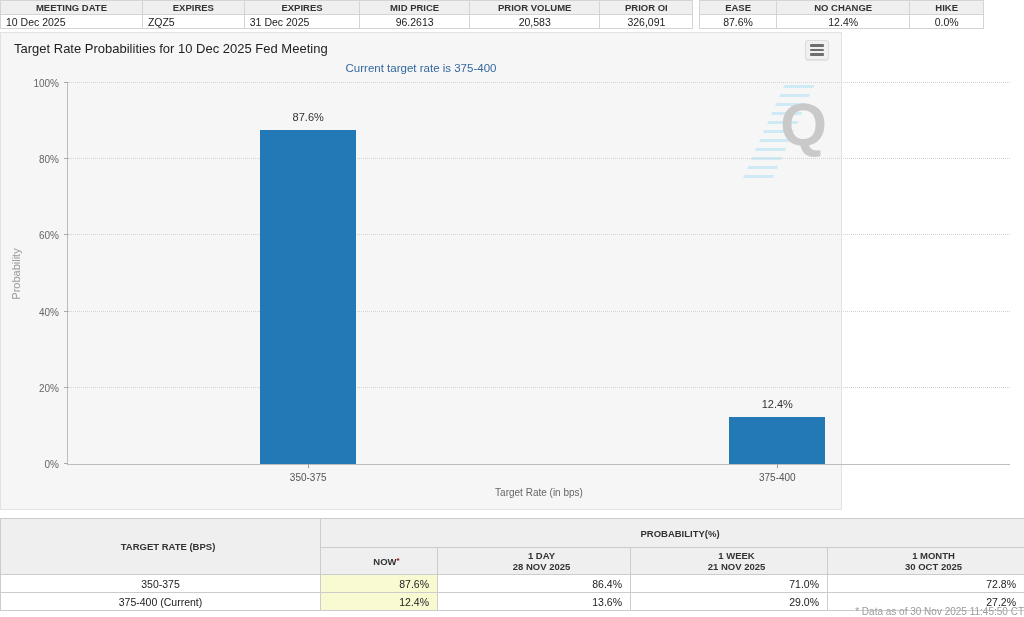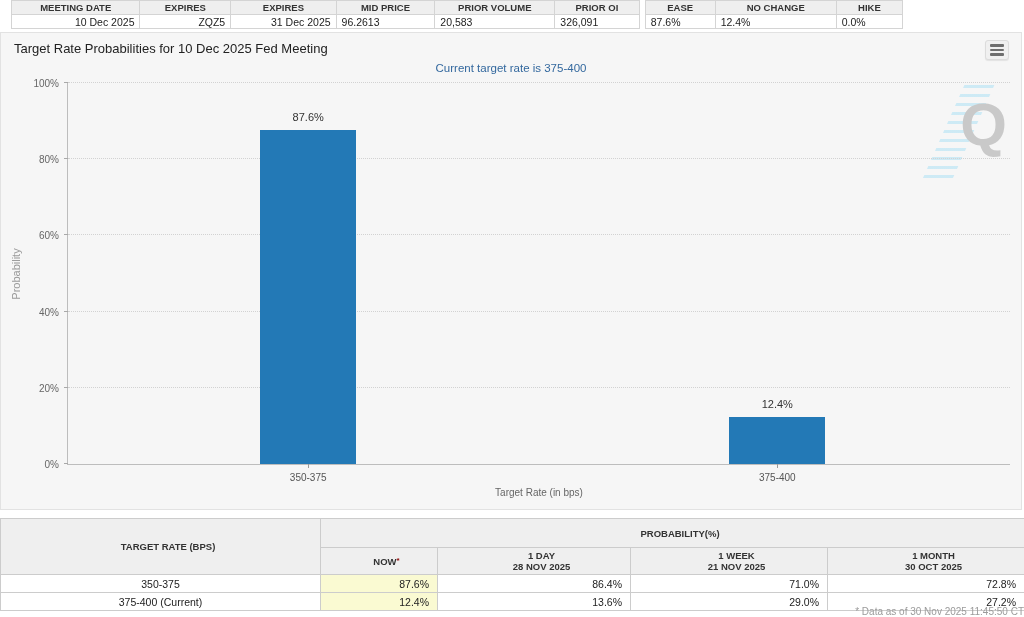--- a/index.html
+++ b/index.html
@@ -1,35 +1,35 @@
 <!DOCTYPE html>
 <html><head>
 <meta charset="utf-8">
 <style>
   html,body{margin:0;padding:0;}
   body{
     width:1024px;height:617px;position:relative;overflow:hidden;
     background:#ffffff;font-family:"Liberation Sans",sans-serif;color:#222;
   }
   
-  .topbar{position:absolute;top:0;left:0;width:892px;display:flex;margin-left:11px;}
+  .topbar{position:absolute;top:0;left:0;width:984px;display:flex;}
   table.mini{border-collapse:collapse;table-layout:fixed;background:#fff;}
   table.mini th,table.mini td{
     border:1px solid #d4d4d4;overflow:hidden;white-space:nowrap;
     height:13px;padding:0 5px;
   }
   table.mini th{
     background:#efefef;font-size:9.5px;font-weight:bold;color:#333;text-align:center;
   }
   table.mini td{font-size:10.5px;color:#222;}
-  td.c{text-align:right;} td.r{text-align:left;}
+  td.c{text-align:left;} td.r{text-align:center;}
   .tbl-gap{width:6px;}
   
   .chart-panel{
-    position:absolute;top:32px;left:0;width:1022px;height:478px;
+    position:absolute;top:32px;left:0;width:842px;height:478px;
     background:#f6f6f6;border:1px solid #e2e2e2;box-sizing:border-box;
   }
   .chart-title{position:absolute;top:8px;left:13px;font-size:13px;color:#222;}
   .chart-subtitle{position:absolute;top:29px;left:0;width:100%;text-align:center;font-size:11.5px;}
   .menu-btn{
     position:absolute;top:7px;right:12px;width:22px;height:18px;
     background:#f0f0f0;border:1px solid #dcdcdc;border-radius:3px;
     display:flex;flex-direction:column;justify-content:center;gap:2px;
     align-items:center;cursor:pointer;box-shadow:0 1px 1px rgba(0,0,0,.08);
   }

